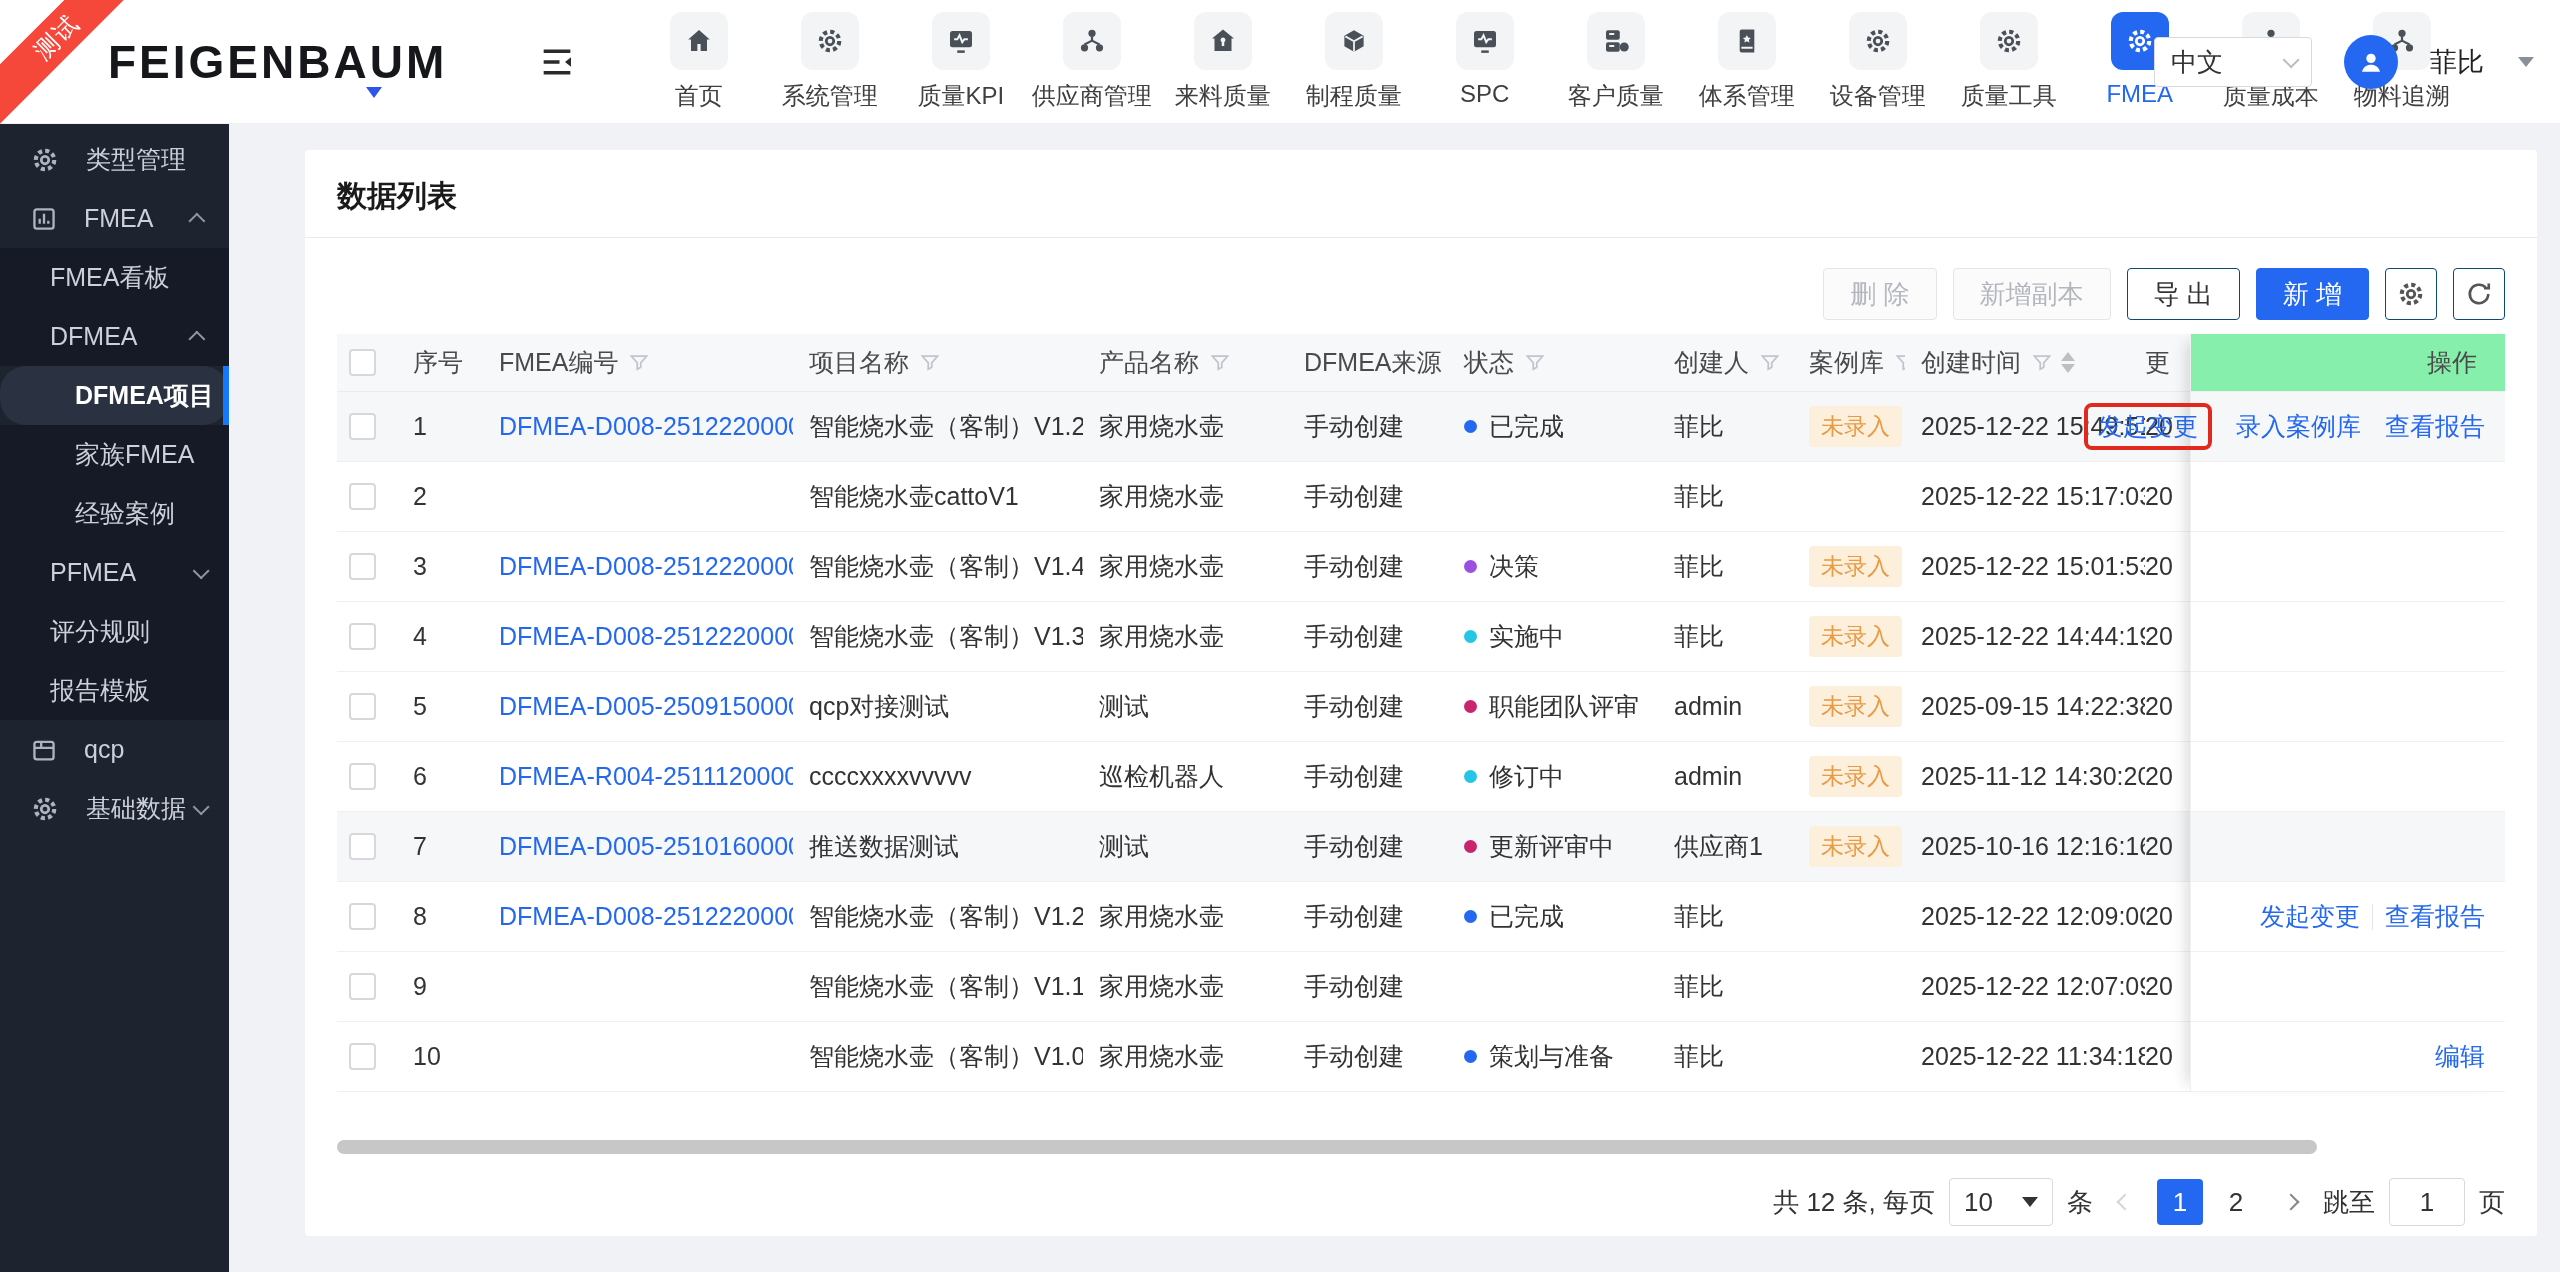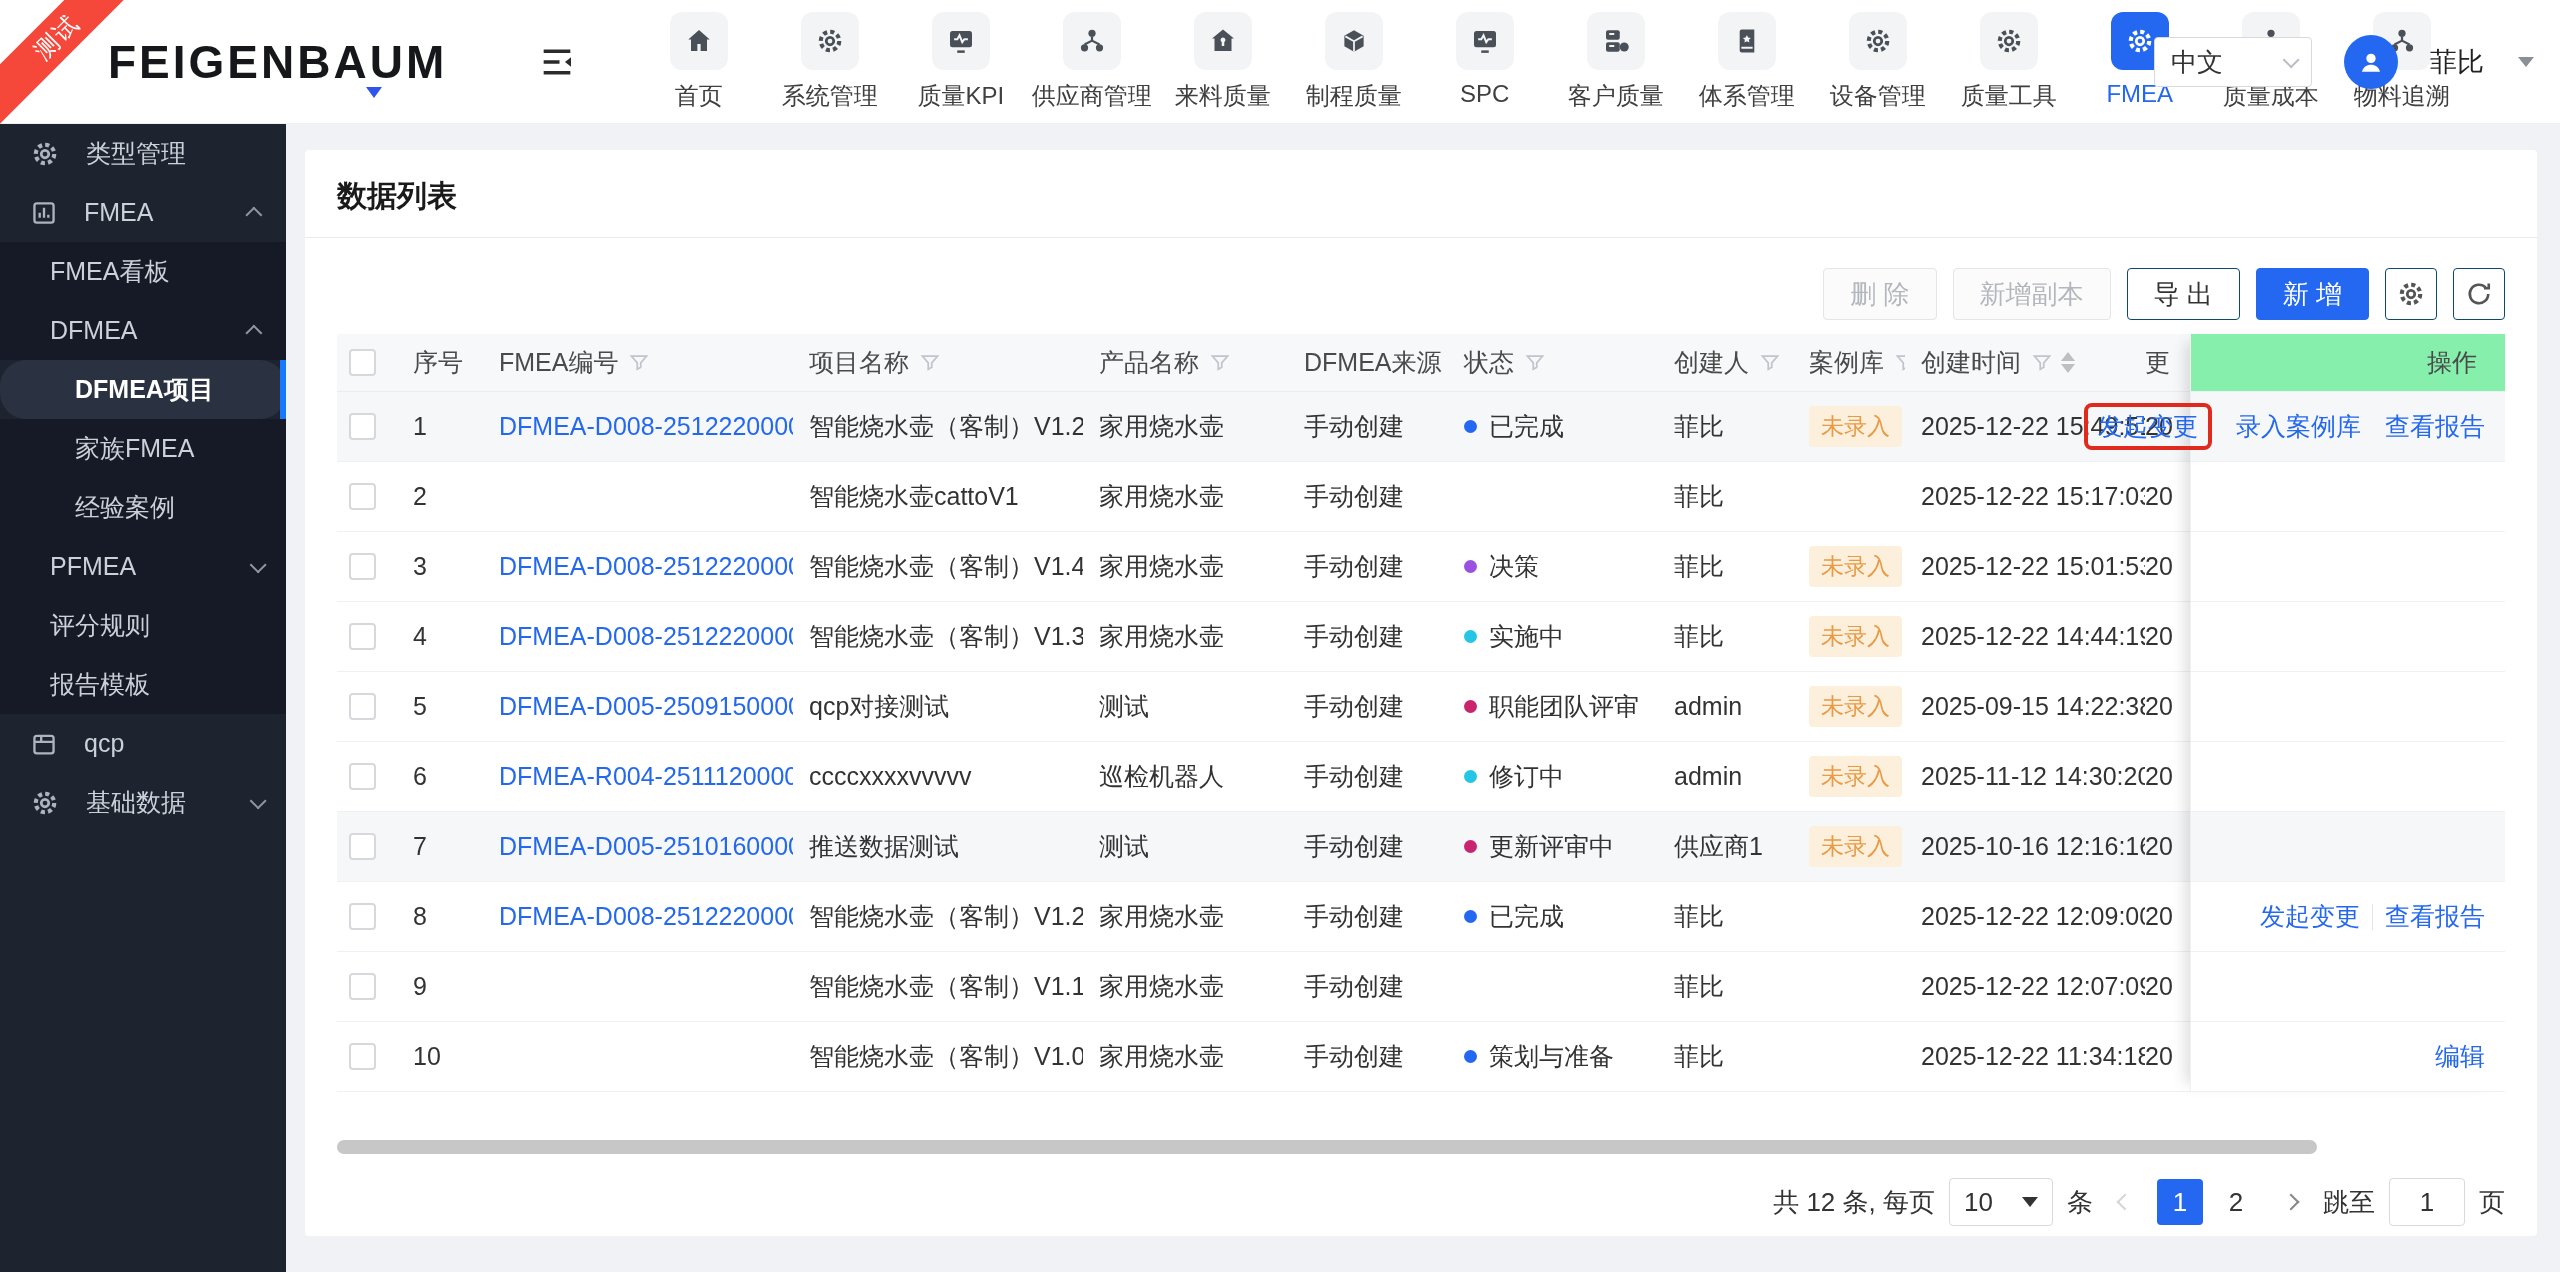--- a/index.html
+++ b/index.html
@@ -33,22 +33,22 @@
   .chev.up { transform:rotate(-135deg) translateY(-3px); }
   .chev.left { transform:rotate(135deg); }
   .chev.right { transform:rotate(-45deg); }
   .avatar { width:54px; height:54px; border-radius:50%; background:#2468f2; display:flex;
     align-items:center; justify-content:center; cursor:pointer; }
   .username { font-size:27px; color:#222; }
   .user-caret { width:0; height:0; border-left:8px solid transparent; border-right:8px solid transparent;
     border-top:10px solid #8a8f98; margin-left:2px; cursor:pointer; }
 
   
-  .sidebar { position:absolute; left:0; top:124px; width:286px; height:1148px; background:#1e2330;
-    z-index:20; }
+  .sidebar { position:absolute; left:0; top:124px; width:229px; height:1148px; background:#1e2330;
+    z-index:20; padding-top:6px; }
   .side-item { height:59px; display:flex; align-items:center; color:#ccd0d9; font-size:25px;
     cursor:pointer; position:relative; }
   .side-item.dark { background:#151a26; }
   .side-item.lvl1 { padding-left:30px; }
   .side-item.lvl1 .side-label { margin-left:26px; }
   .side-item.lvl2 { padding-left:50px; }
   .side-item.lvl3 { padding-left:75px; }
   .side-item .side-icon { color:#aeb3bf; display:flex; }
   .side-item.active { background:#2a3140; color:#fff; font-weight:bold;border-radius:26px; }
   .side-item.active::after { content:""; position:absolute; right:0; top:0; width:6px; height:100%; background:#1677ff; }

